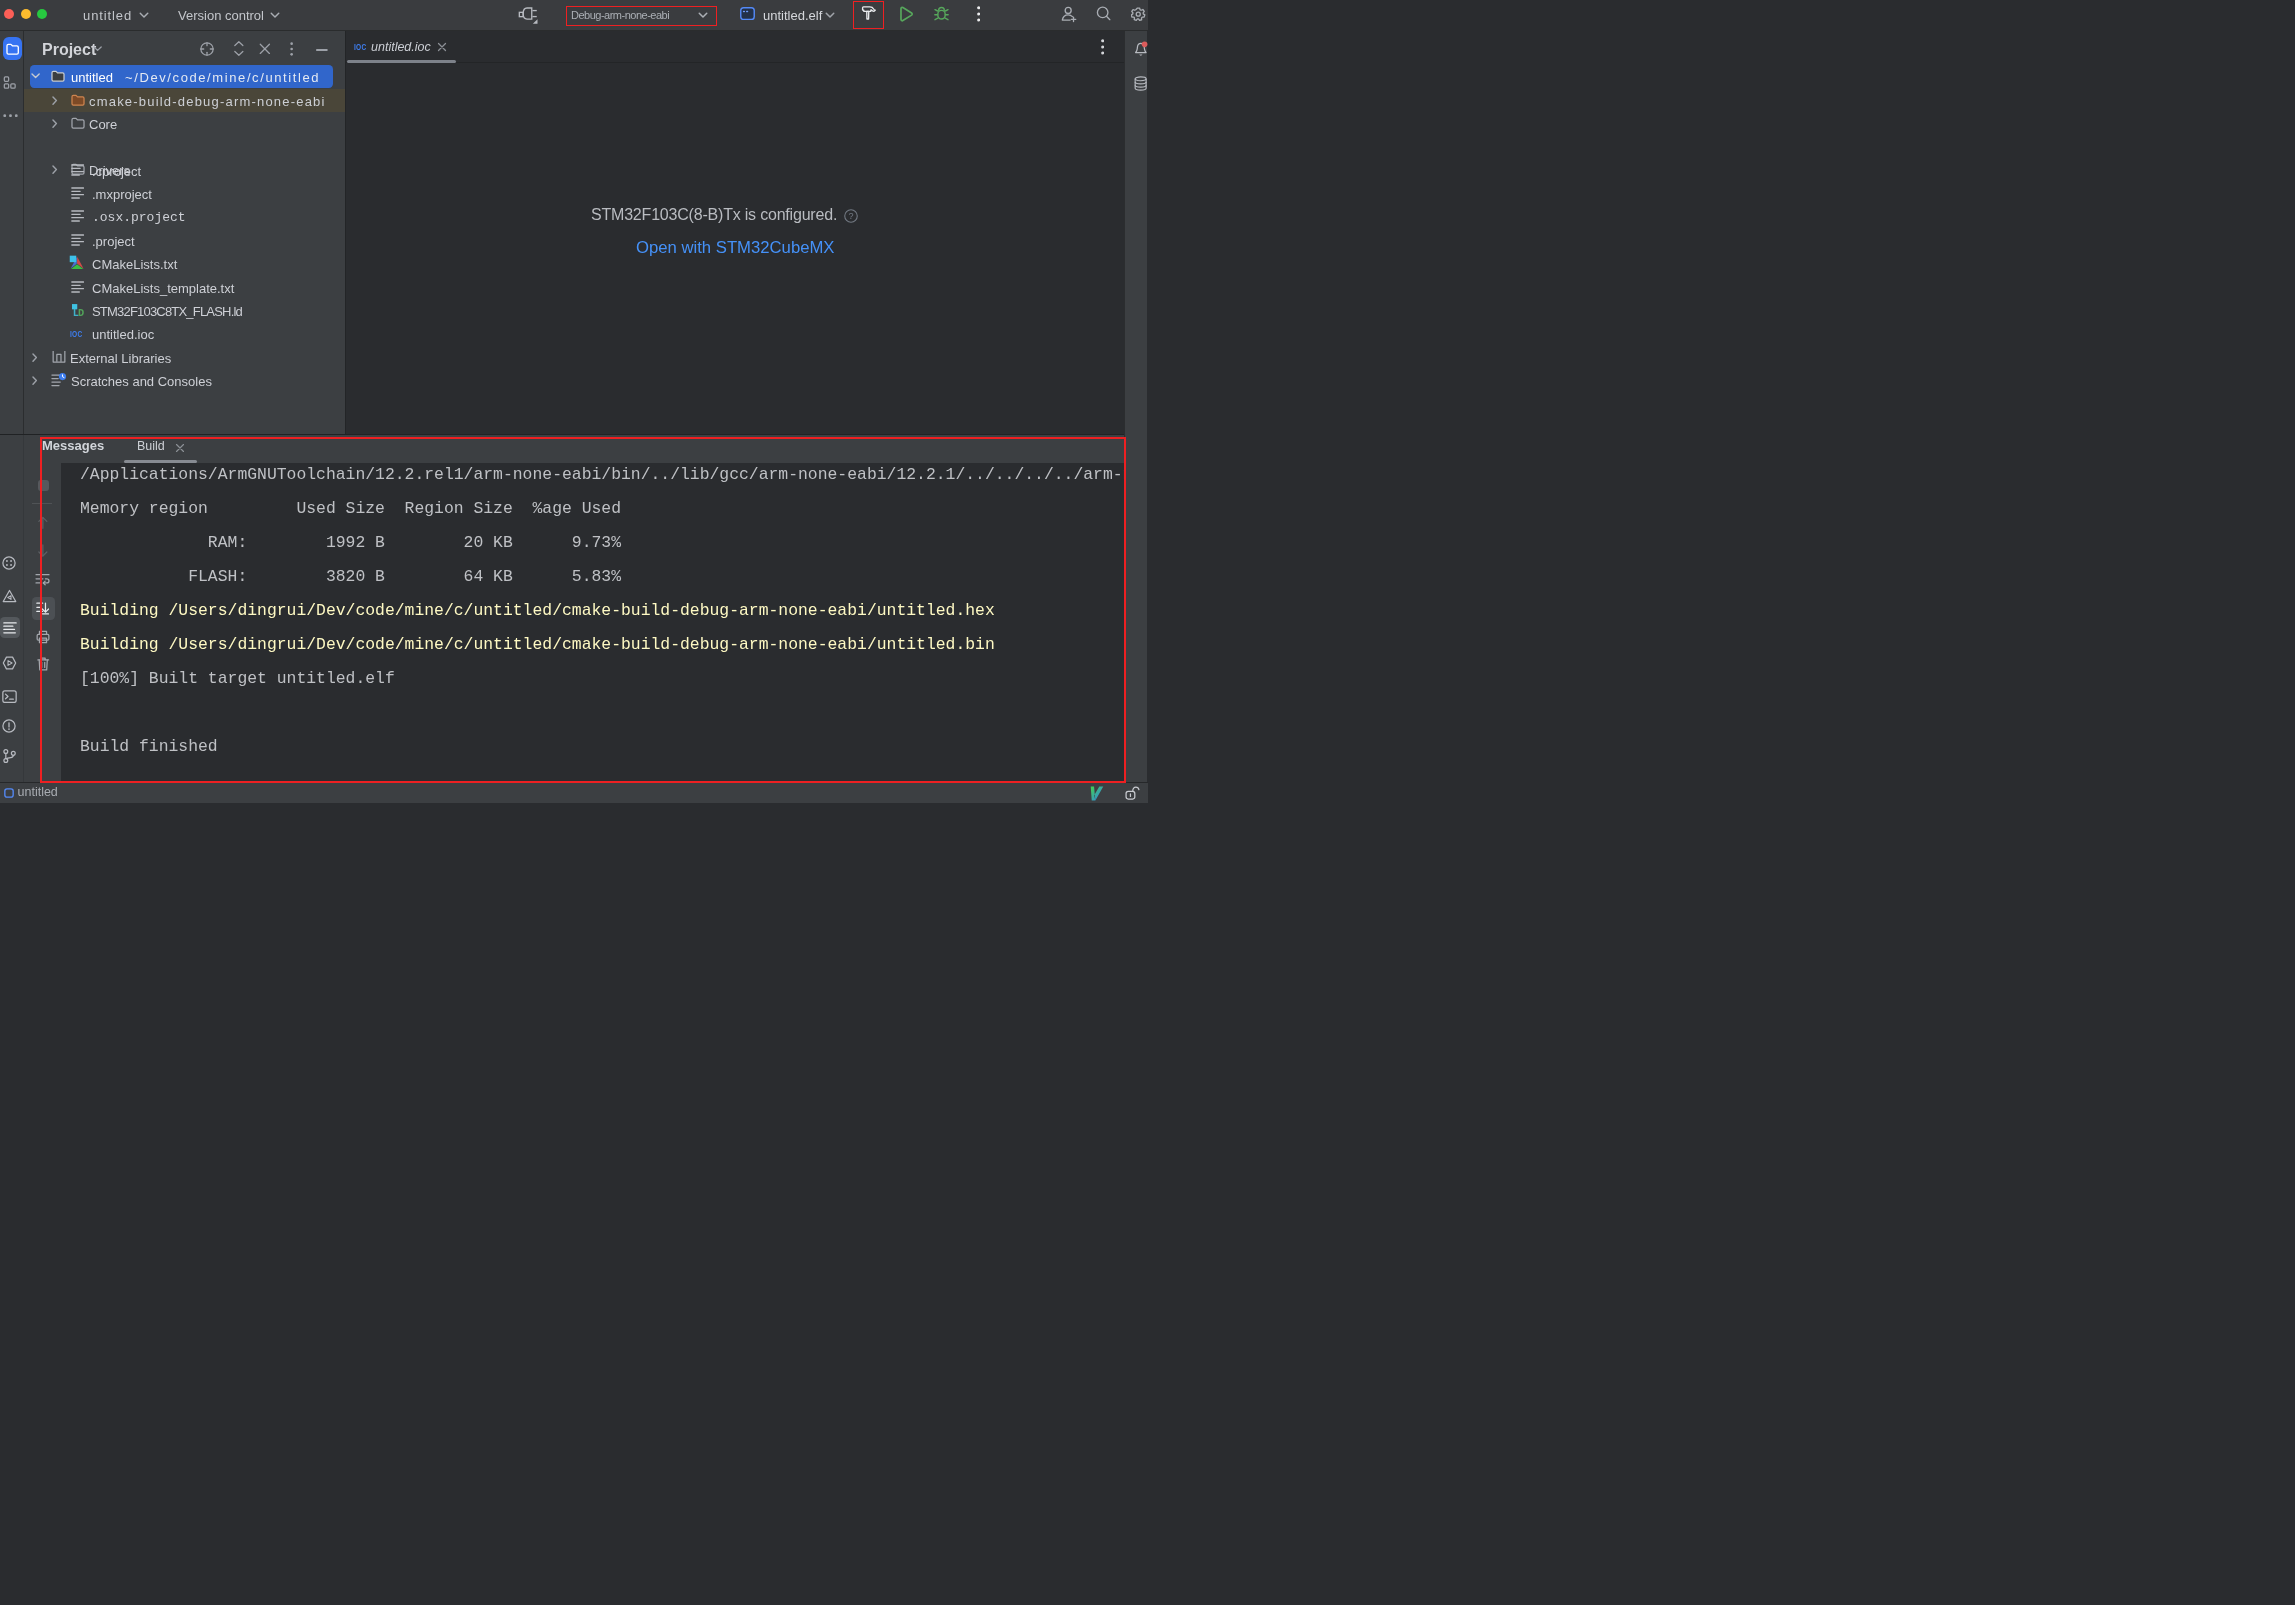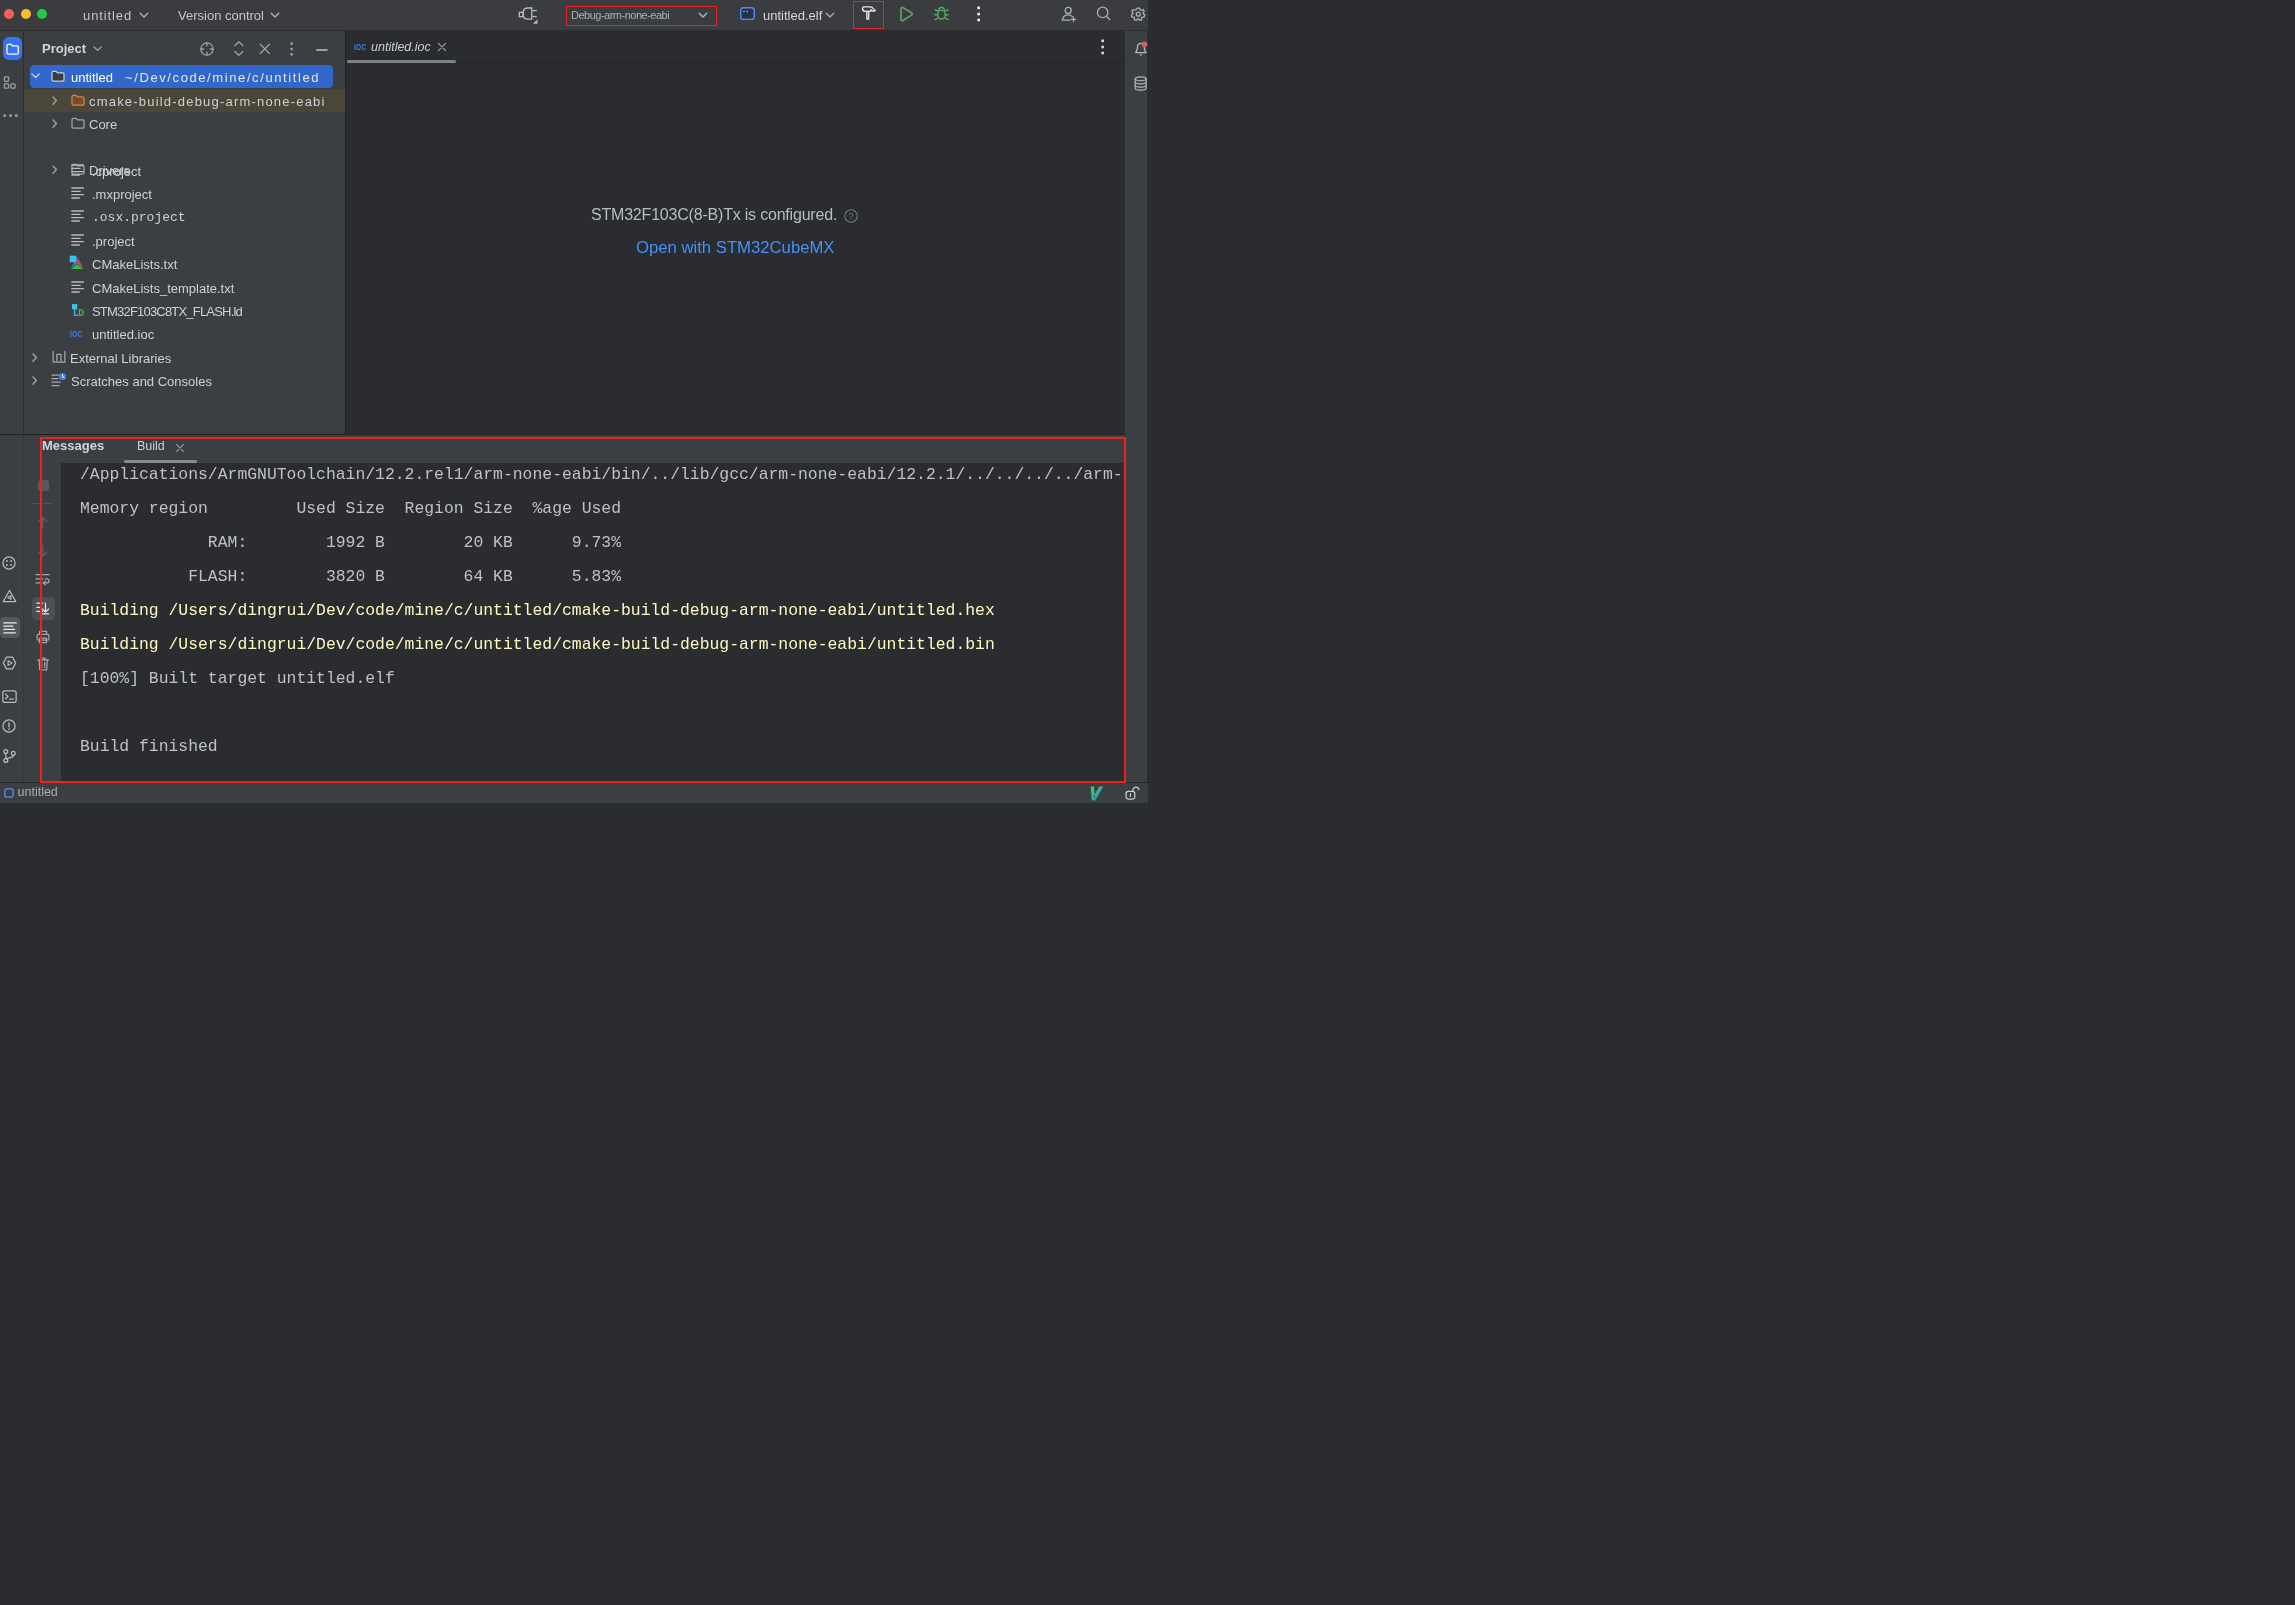--- a/index.html
+++ b/index.html
@@ -193,21 +193,21 @@
         <circle cx="3.4" cy="4.1" r="2.3"></circle>
         <circle cx="12.4" cy="6.3" r="2.3"></circle>
         <circle cx="3.4" cy="14.9" r="2.3"></circle>
         <path d="M3.4,6.4 L3.4,12.6"></path>
         <path d="M12.4,8.6 C12.4,10.4 11.0,11.3 9.2,11.5 C6.8,11.8 4.8,12.2 3.9,12.8"></path>
       </g>
     </svg>
   </div>
   <div class="abs" id="projpanel">
 
-    <div class="abs" style="left:18px;top:10.4px;color:#D2D4D9;font-size:13px;font-weight:bold;">Project</div>
+    <div class="abs" style="left:18px;top:10.4px;color:#D2D4D9;font-size:16px;font-weight:bold;">Project</div>
     <svg class="abs" style="left:69px;top:15px;" width="9.2" height="5.8" viewBox="0 0 11 7">
         <polyline points="1.2,1.2 5.5,5.3 9.8,1.2" fill="none" stroke="#9DA1A8" stroke-width="1.6" stroke-linecap="round" stroke-linejoin="round"></polyline>
       </svg>
     <svg class="abs" style="left:175px;top:10px;" width="16" height="16" viewBox="0 0 19 19">
       <g fill="none" stroke="#9DA1A8" stroke-width="1.5" stroke-linecap="round">
         <circle cx="9.5" cy="9.5" r="7.3"></circle>
         <line x1="9.5" y1="2.2" x2="9.5" y2="5.6"></line>
           <line x1="9.5" y1="13.4" x2="9.5" y2="16.8"></line>
         <line x1="2.2" y1="9.5" x2="5.6" y2="9.5"></line>
           <line x1="13.4" y1="9.5" x2="16.8" y2="9.5"></line>

